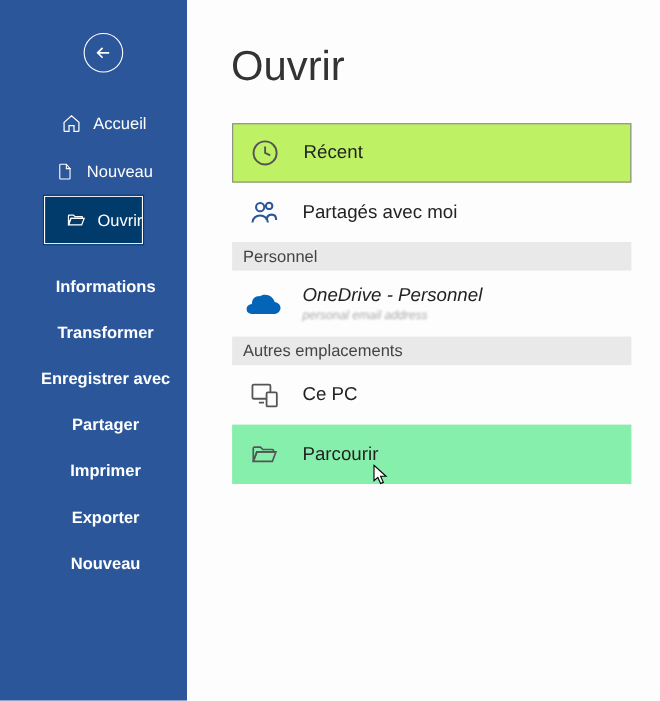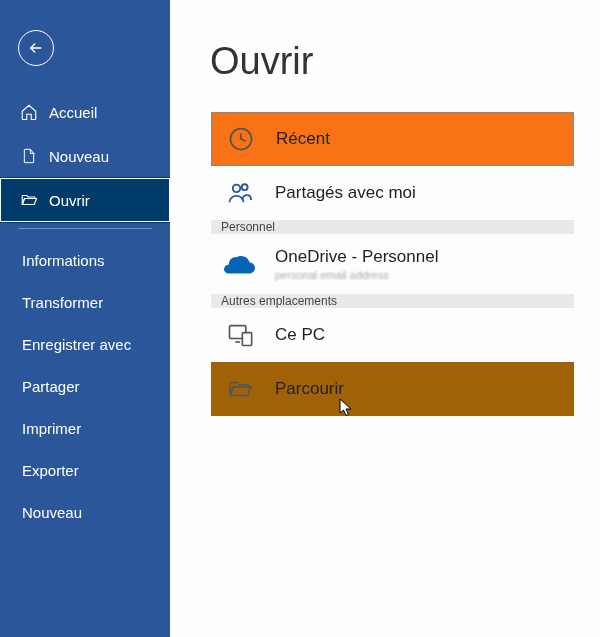--- a/index.html
+++ b/index.html
@@ -11,20 +11,21 @@
     overflow: hidden;
     display: flex;
   }
   .sidebar {
     width: 170px;
     background: #2b579a;
     color: #fff;
     display: flex;
     flex-direction: column;
     padding-top: 30px;
+    align-items: center;
   }
   .back-btn {
     width: 36px;
     height: 36px;
     border: 1.5px solid #fff;
     border-radius: 50%;
     margin-left: 18px;
     margin-bottom: 24px;
     display: flex;
     align-items: center;
@@ -57,20 +58,21 @@
     border-top: 1px solid rgba(255,255,255,0.35);
     margin: 6px 18px 10px 18px;
   }
   .sidebar-sub {
     height: 42px;
     padding-left: 22px;
     display: flex;
     align-items: center;
     font-size: 15px;
     cursor: pointer;
+    font-weight: bold;
   }
   .main {
     flex: 1;
     background: #fdfdfd;
     padding: 40px 10px 0 40px;
   }
   .page-title {
     font-size: 38px;
     font-weight: 400;
     color: #333;
@@ -82,50 +84,50 @@
   }
   .loc-item {
     display: flex;
     align-items: center;
     height: 54px;
     padding-left: 12px;
     cursor: pointer;
     position: relative;
   }
   .loc-item.selected {
-    background: #f97316;
+    background: #bef264;
     border: 1.5px solid #888;
   }
   .loc-item.hover {
-    background: #a16207;
+    background: #86efac;
   }
   .loc-item .icon {
     width: 34px;
     height: 34px;
     margin-right: 18px;
     display: flex;
     align-items: center;
     justify-content: center;
   }
   .loc-label {
     font-size: 17px;
     color: #222;
   }
-  .loc-item.two-line { height: 60px; }
+  .loc-item.two-line { height: 60px; font-style: italic; }
   .loc-item.two-line .text { display: flex; flex-direction: column; }
   .loc-item.two-line .sub {
     font-size: 11px;
     color: #aaa;
     filter: blur(1.2px);
     margin-top: 2px;
   }
   .loc-cat {
-    height: 14px;
+    height: 26px;
     background: #e9e9e9;
-    font-size: 12px;
+    font-size: 15px;
     color: #444;
     display: flex;
     align-items: center;
     padding-left: 10px;
   }
   .cursor {
     position: absolute;
     left: 128px;
     top: 36px;
     pointer-events: none;

